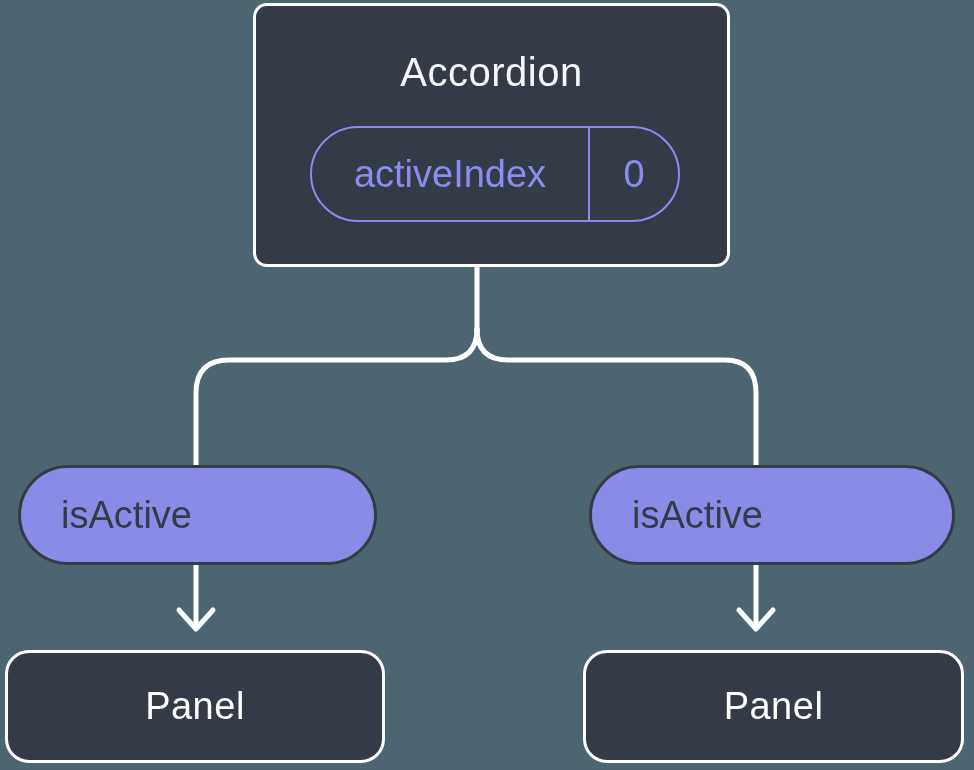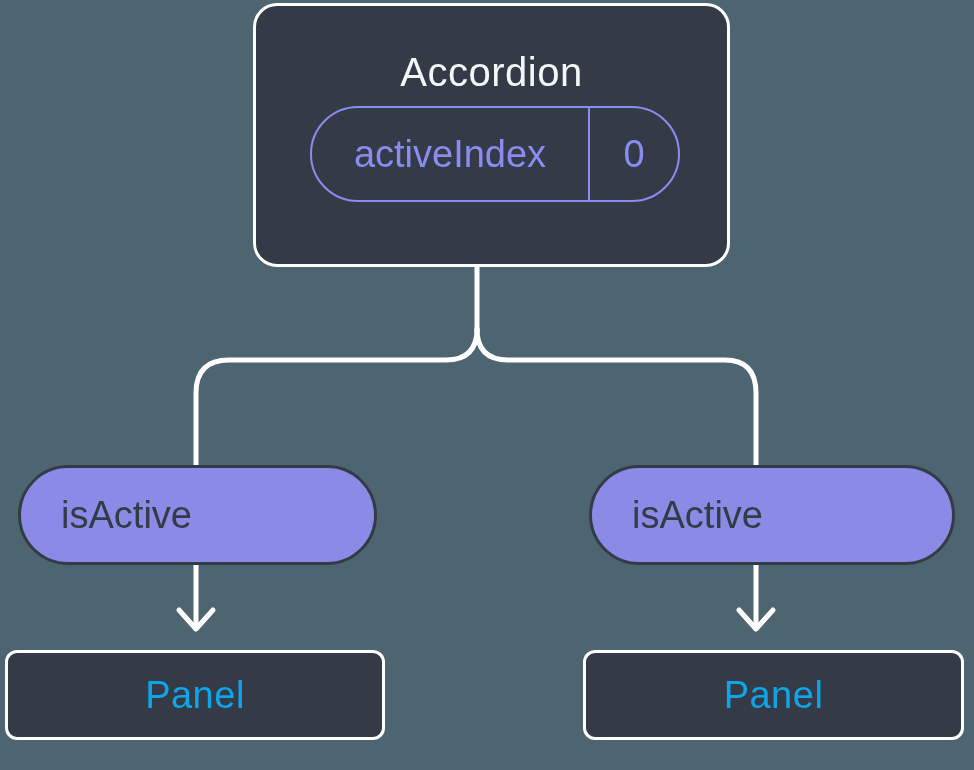--- a/index.html
+++ b/index.html
@@ -19,34 +19,34 @@
   .node {
     position: absolute;
     background: #343B46;
     border: 3px solid #FFFFFF;
     box-sizing: border-box;
     z-index: 2;
   }
   .accordion-node {
     left: 253px; top: 3px;
     width: 477px; height: 264px;
-    border-radius: 24px;
+    border-radius: 14px;
   }
   .accordion-title {
     position: absolute;
     left: 0; right: 0; top: 44px;
     text-align: center;
     font-size: 40px;
     font-weight: 500;
     color: #F5F6F8;
     letter-spacing: 0.5px;
   }
   .outline-pill {
     position: absolute;
-    left: 54px; top: 100px;
+    left: 54px; top: 120px;
     width: 370px; height: 96px;
     border: 2.5px solid #8A8CF1;
     border-radius: 48px;
     box-sizing: border-box;
     display: flex;
     color: #8A8CF1;
     font-size: 38px;
     z-index: 2;
   }
   .outline-pill .seg-name {
@@ -78,26 +78,26 @@
   }
   .prop-pill .seg-value {
     flex: 1;
     border-left: 3.5px solid #343B46;
     display: flex; align-items: center; justify-content: center;
   }
   .pill-left  { left: 18px;  width: 359px; }
   .pill-right { left: 589px; width: 366px; }
   .panel-node {
     top: 650px;
-    height: 90px;
-    border-radius: 12px;
+    height: 113px;
+    border-radius: 24px;
     display: flex; align-items: center; justify-content: center;
     font-size: 38px;
     font-weight: 500;
-    color: #0ea5e9;
+    color: #ffffff;
     letter-spacing: 0.5px;
   }
   .panel-left  { left: 5px;   width: 380px; }
   .panel-right { left: 583px; width: 381px; }
 </style>
 </head>
 <body>
 
 <div class="canvas">
 

